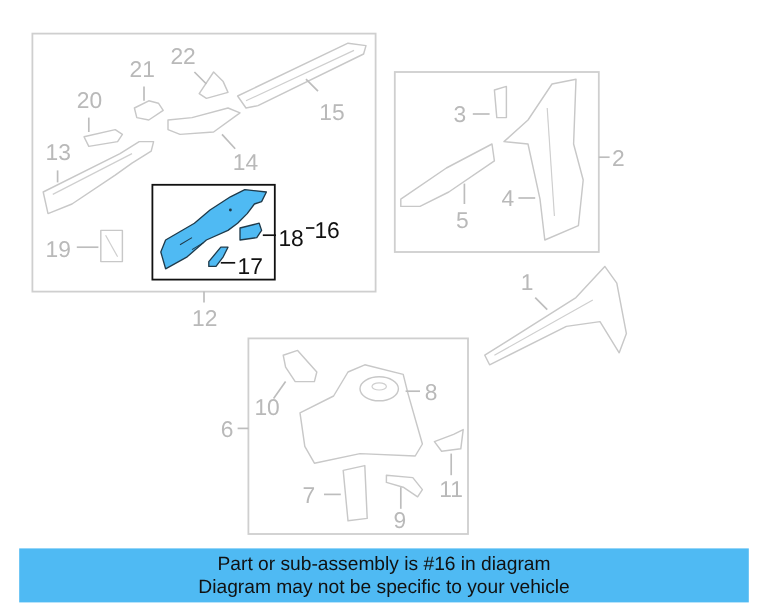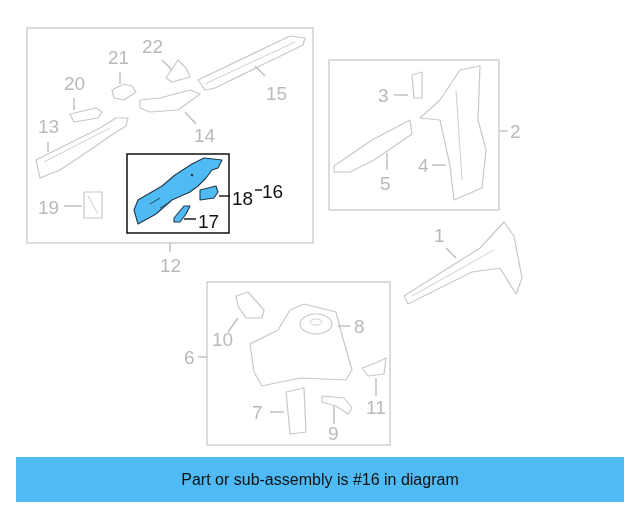--- a/index.html
+++ b/index.html
@@ -155,13 +155,14 @@
   <text class="lbl-dark" x="232" y="205">18</text>
   <text class="lbl" x="38" y="214">19</text>
   <text class="lbl" x="64" y="90">20</text>
   <text class="lbl" x="108" y="64">21</text>
   <text class="lbl" x="142" y="53">22</text>
   <text class="lbl-dark" x="262" y="198">16</text>
 </svg>
 
 <div id="banner">
   <span>Part or sub-assembly is #16 in diagram</span>
+  <span>Diagram may not be specific to your vehicle</span>
 </div>
 
 </body></html>

